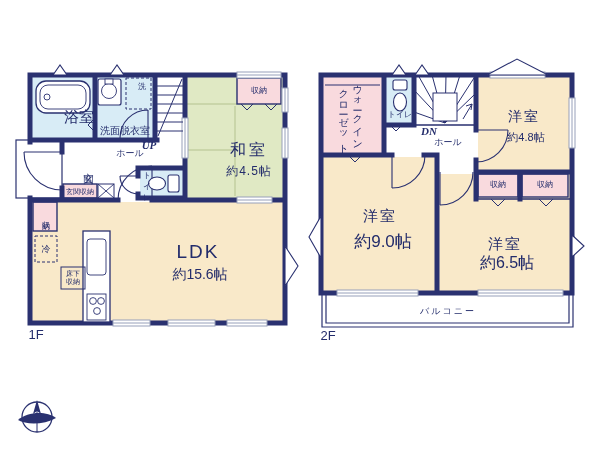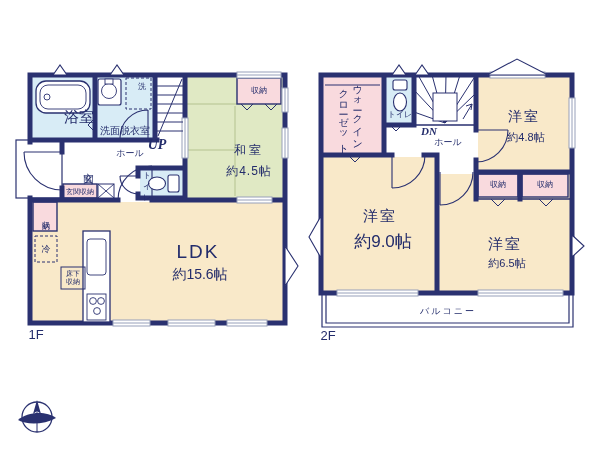--- a/index.html
+++ b/index.html
@@ -174,26 +174,26 @@
     <circle cx="37" cy="417" r="15" stroke="#2a3170" stroke-width="1.3" fill="none"></circle>
     <path d="M37,400 L41,414 L37,411 L33,414 Z" fill="#2a3170"></path>
     <path d="M18,420 C28,411 47,411 56,418 C44,425 26,425 18,420 Z" fill="#2a3170"></path>
     <line x1="37" y1="403" x2="37" y2="432" stroke="#2a3170" stroke-width="1"></line>
   </g>
 </svg>
 
 <div class="lbl" style="left:63px;top:116px;font-size:15px;margin-left:16px;">浴室</div>
 <div class="lbl" style="left:125px;top:131px;font-size:10px;">洗面脱衣室</div>
 <div class="lbl" style="left:142px;top:87px;font-size:8px;">洗</div>
-<div class="lbl it" style="left:157px;top:145px;font-size:14px;">UP</div>
+<div class="lbl it" style="left:149px;top:145px;font-size:11px;">UP</div>
 <div class="lbl v" style="left:88px;top:167px;font-size:10px;">玄関</div>
 <div class="lbl" style="left:80px;top:191px;font-size:7px;">玄関収納</div>
 <div class="lbl" style="left:130px;top:153px;font-size:9px;">ホール</div>
 <div class="lbl v" style="left:146px;top:183px;font-size:8px;">トイレ</div>
-<div class="lbl" style="left:249px;top:150px;font-size:12px;letter-spacing:3px;">和室</div>
+<div class="lbl" style="left:249px;top:150px;font-size:16px;letter-spacing:3px;">和室</div>
 <div class="lbl" style="left:249px;top:171px;font-size:12px;letter-spacing:1px;">約4.5帖</div>
 <div class="lbl" style="left:259px;top:91px;font-size:8px;">収納</div>
 <div class="lbl" style="left:198px;top:251px;font-size:19px;letter-spacing:2px;">LDK</div>
 <div class="lbl" style="left:200px;top:274px;font-size:14px;">約15.6帖</div>
 <div class="lbl v" style="left:45px;top:216px;font-size:8px;">収納</div>
 <div class="lbl" style="left:46px;top:249px;font-size:9px;">冷</div>
 <div class="lbl wrap2" style="left:73px;top:278px;font-size:7px;">床下収納</div>
 <div class="lbl" style="left:36px;top:334px;font-size:13px;">1F</div>
 
 <div class="lbl v" style="left:357px;top:112px;font-size:10px;">ウォークイン</div>
@@ -201,18 +201,18 @@
 <div class="lbl" style="left:400px;top:115px;font-size:8px;">トイレ</div>
 <div class="lbl it" style="left:429px;top:131px;font-size:11px;">DN</div>
 <div class="lbl" style="left:448px;top:142px;font-size:9px;">ホール</div>
 <div class="lbl" style="left:524px;top:116px;font-size:14px;letter-spacing:2px;">洋室</div>
 <div class="lbl" style="left:526px;top:137px;font-size:11px;">約4.8帖</div>
 <div class="lbl" style="left:498px;top:185px;font-size:8px;">収納</div>
 <div class="lbl" style="left:545px;top:185px;font-size:8px;">収納</div>
 <div class="lbl" style="left:380px;top:215px;font-size:15px;letter-spacing:2px;">洋室</div>
 <div class="lbl" style="left:383px;top:235px;font-size:17px;margin-top:6px;">約9.0帖</div>
 <div class="lbl" style="left:505px;top:243px;font-size:15px;letter-spacing:2px;">洋室</div>
-<div class="lbl" style="left:507px;top:263px;font-size:11px;">約6.5帖</div>
+<div class="lbl" style="left:507px;top:263px;font-size:16px;">約6.5帖</div>
 <div class="lbl" style="left:448px;top:311px;font-size:9px;letter-spacing:2px;">バルコニー</div>
 <div class="lbl" style="left:328px;top:335px;font-size:13px;">2F</div>
 
 
 </div>
 
 </body></html>

